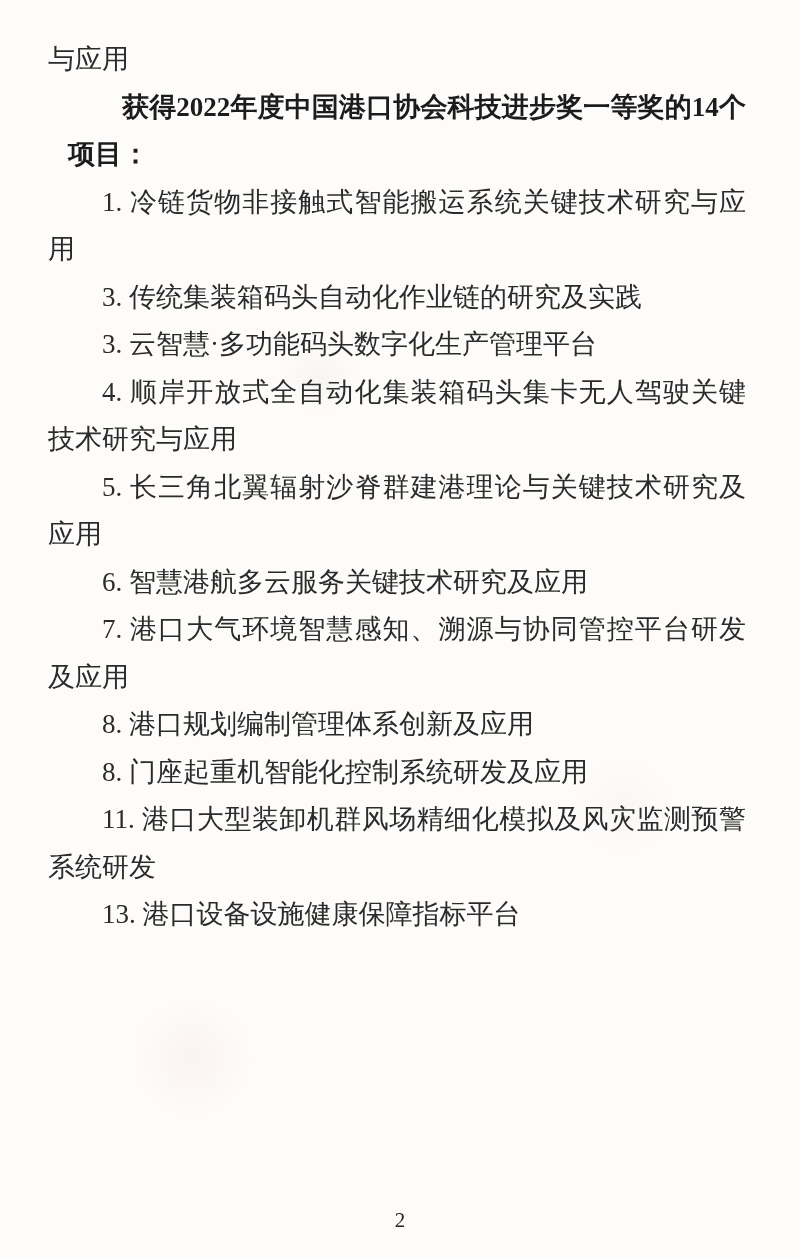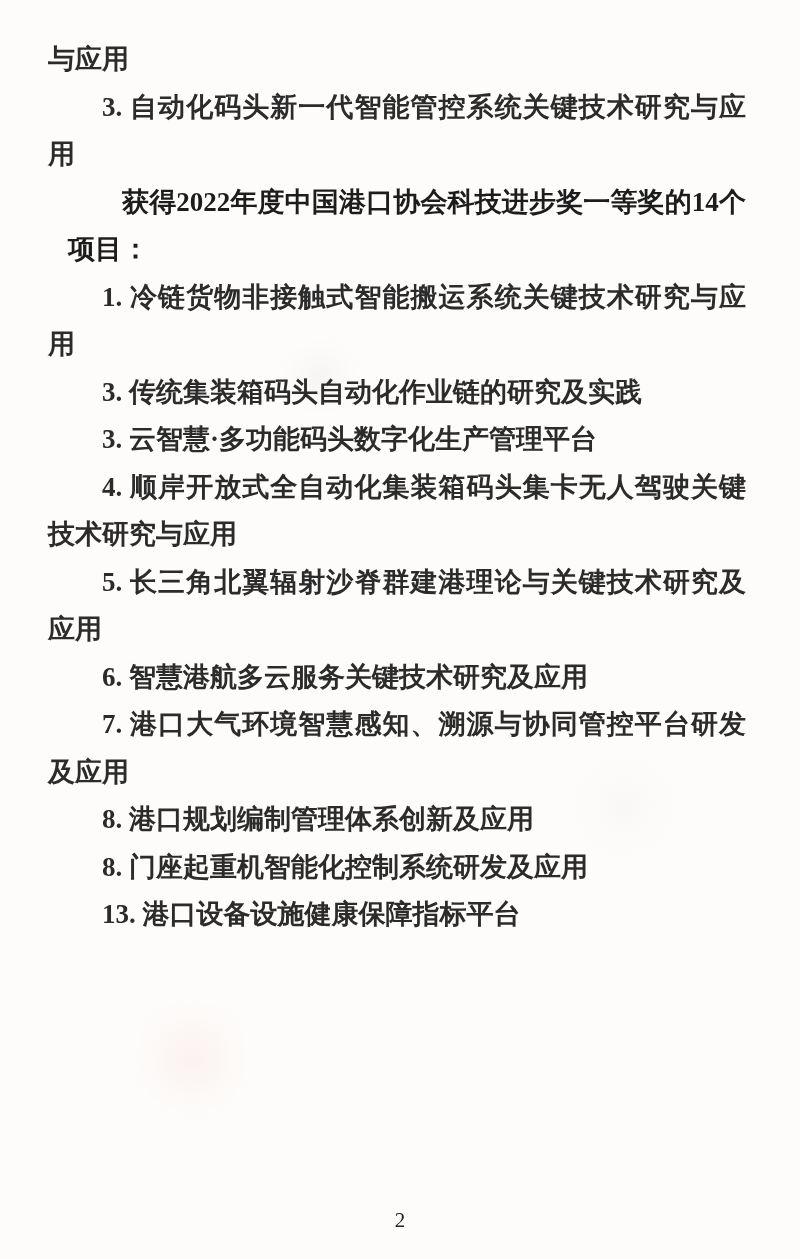--- a/index.html
+++ b/index.html
@@ -27,21 +27,20 @@
     color: #2b2b2b;
   }
   .textblock p {
     margin: 0;
     font-size: 27px;
     line-height: 47.5px;
     letter-spacing: 0;
     text-align: justify;
     text-justify: inter-ideograph;
     word-break: break-all;
-    font-weight: bold;
   }
   .textblock p.indent {
     text-indent: 2em;
   }
   .textblock p.heading {
     font-weight: 700;
     color: #1c1c1c;
     margin-left: 20px;
   }
   .page-footer {
@@ -58,21 +57,20 @@
   }
 </style>
 </head>
 <body>
 
 <div class="page">
 
   <div class="textblock">
     <p>与应用</p>
 
-    <p class="indent">3. 自动化码头新一代智能管控系统关键技术研究与应用</p>
 
     <p class="indent heading">获得2022年度中国港口协会科技进步奖一等奖的14个项目：</p>
 
     <p class="indent">1. 冷链货物非接触式智能搬运系统关键技术研究与应用</p>
 
     <p class="indent">3. 传统集装箱码头自动化作业链的研究及实践</p>
 
     <p class="indent">3. 云智慧·多功能码头数字化生产管理平台</p>
 
     <p class="indent">4. 顺岸开放式全自动化集装箱码头集卡无人驾驶关键技术研究与应用</p>
@@ -81,20 +79,21 @@
 
     <p class="indent">6. 智慧港航多云服务关键技术研究及应用</p>
 
     <p class="indent">7. 港口大气环境智慧感知、溯源与协同管控平台研发及应用</p>
 
     <p class="indent">8. 港口规划编制管理体系创新及应用</p>
 
     <p class="indent">8. 门座起重机智能化控制系统研发及应用</p>
 
 
+    <p class="indent">11. 港口大型装卸机群风场精细化模拟及风灾监测预警系统研发</p>
 
 
     <p class="indent">13. 港口设备设施健康保障指标平台</p>
   </div>
 
   <div class="page-footer">
     <span>2</span>
   </div>
 
 </div>

